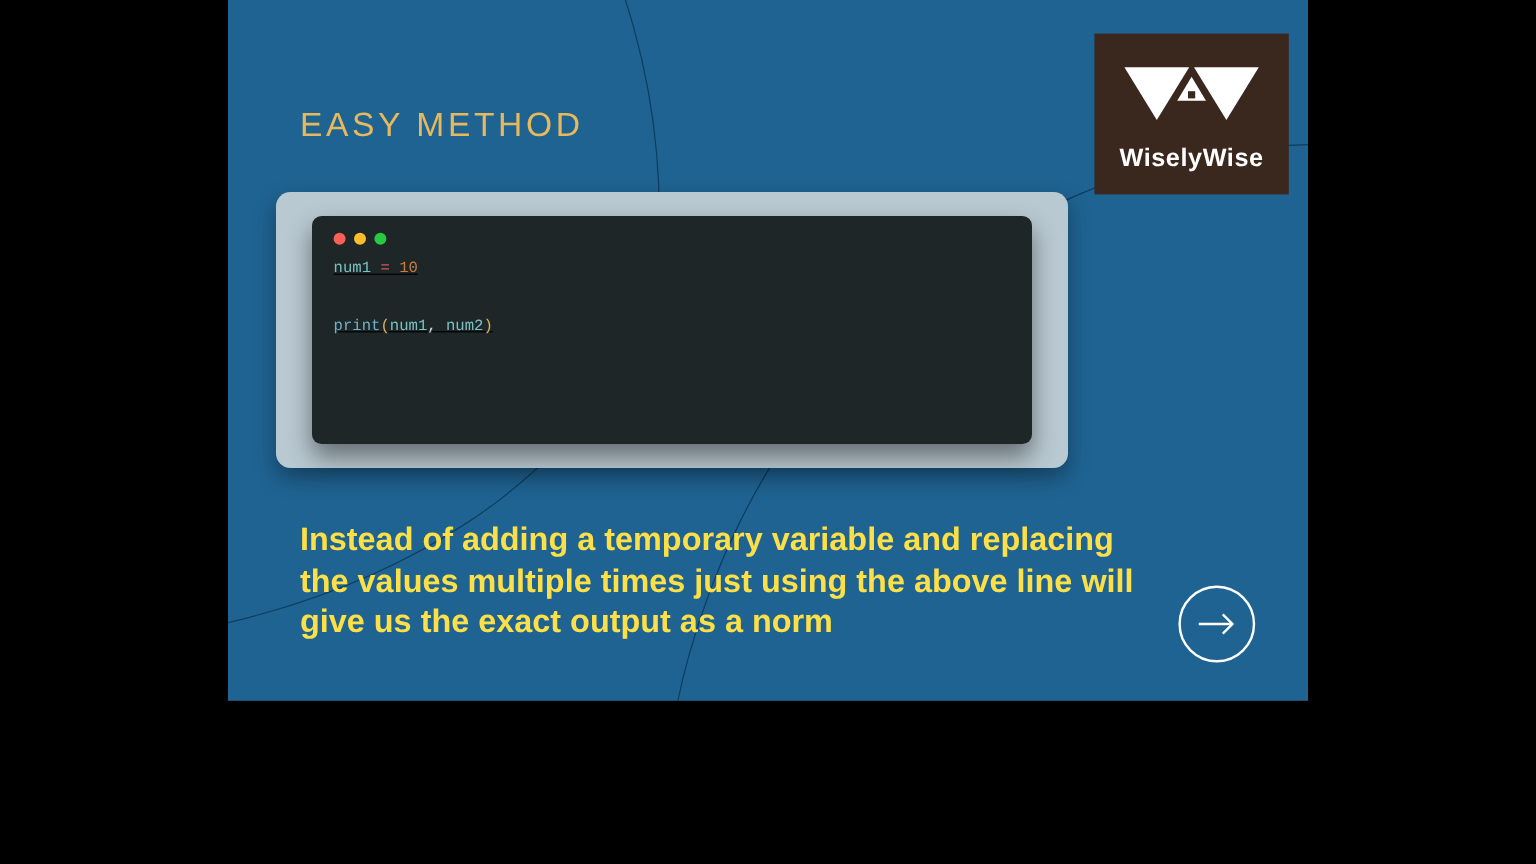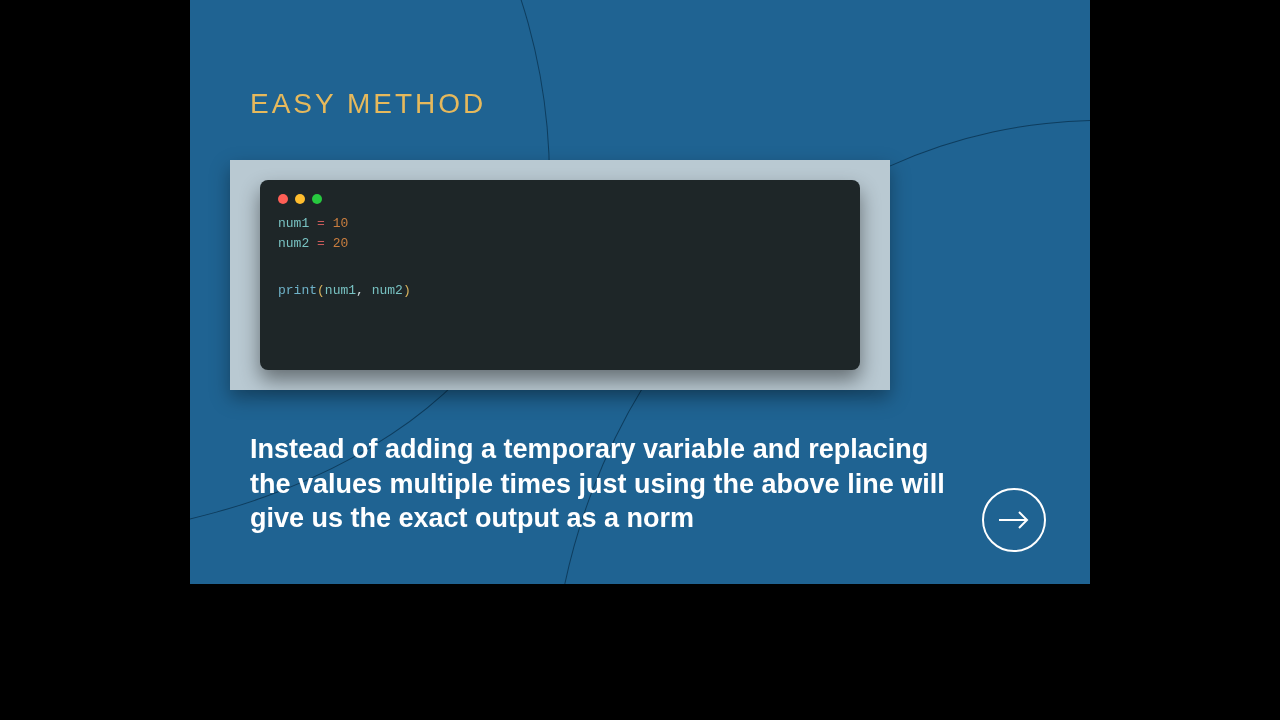--- a/index.html
+++ b/index.html
@@ -36,25 +36,26 @@
     letter-spacing: 3px;
     font-weight: 400;
   }
 
   
   .card-outer {
     position: absolute;
     left: 40px; top: 160px;
     width: 660px; height: 230px;
     background: #b9c9d2;
-    border-radius: 0;
+    border-radius: 12px;
     box-shadow: 0 8px 18px rgba(0,0,0,.35);
     display: flex;
     align-items: center;
     justify-content: center;
+    text-decoration: underline;
   }
   .terminal {
     width: 600px; height: 190px;
     background: #1e2628;
     border-radius: 8px;
     box-shadow: 0 10px 20px rgba(0,0,0,.45);
     padding: 14px 18px 10px 18px;
     font-family: Menlo, Consolas, "Courier New", monospace;
     font-size: 13px;
     line-height: 1.5;
@@ -69,21 +70,21 @@
   .code .op  { color: #c95b5b; }
   .code .num { color: #c97d3f; }
   .code .fn  { color: #6fb3c9; }
   .code .pn  { color: #d8b25c; }
   .code .blank { height: 14px; }
 
   .desc {
     position: absolute;
     left: 60px; top: 432px;
     width: 720px;
-    color: #ffffff;
+    color: #fde047;
     font-weight: 700;
     font-size: 27px;
     line-height: 1.28;
   }
 
   
   .logo {
     position: absolute;
     right: 16px; top: 28px;
     width: 162px; height: 134px;
@@ -119,31 +120,39 @@
 </style>
 </head>
 <body>
 
 <div class="stage">
   <div class="deco1"></div>
   <div class="deco2"></div>
 
   <div class="title">EASY METHOD</div>
 
+  <div class="logo">
+    <svg width="120" height="62" viewBox="0 0 120 62">
+      <polygon points="4,4 58,4 31,48" fill="#ffffff"></polygon>
+      <polygon points="62,4 116,4 89,48" fill="#ffffff"></polygon>
+      <polygon points="48,32 72,32 60,12" fill="#ffffff"></polygon>
+      <rect x="57" y="24" width="6" height="6" fill="#3a271d"></rect>
+    </svg>
+    <div class="logo-text">WiselyWise</div>
+  </div>
 
   <div class="card-outer">
     <div class="terminal">
       <div class="dots">
         <div class="dot r"></div>
         <div class="dot y"></div>
         <div class="dot g"></div>
       </div>
       <div class="code">
         <div><span class="var">num1</span><span class="op"> = </span><span class="num">10</span></div>
-        <div><span class="var">num2</span><span class="op"> = </span><span class="num">20</span></div>
         <div class="blank"></div>
         <div class="blank"></div>
         <div><span class="fn">print</span><span class="pn">(</span><span class="var">num1</span><span>, </span><span class="var">num2</span><span class="pn">)</span></div>
       </div>
     </div>
   </div>
 
   <div class="desc">Instead of adding a temporary variable and replacing the values multiple times just using the above line will give us the exact output as a norm</div>
 
   <div class="next-btn" aria-label="Next">

